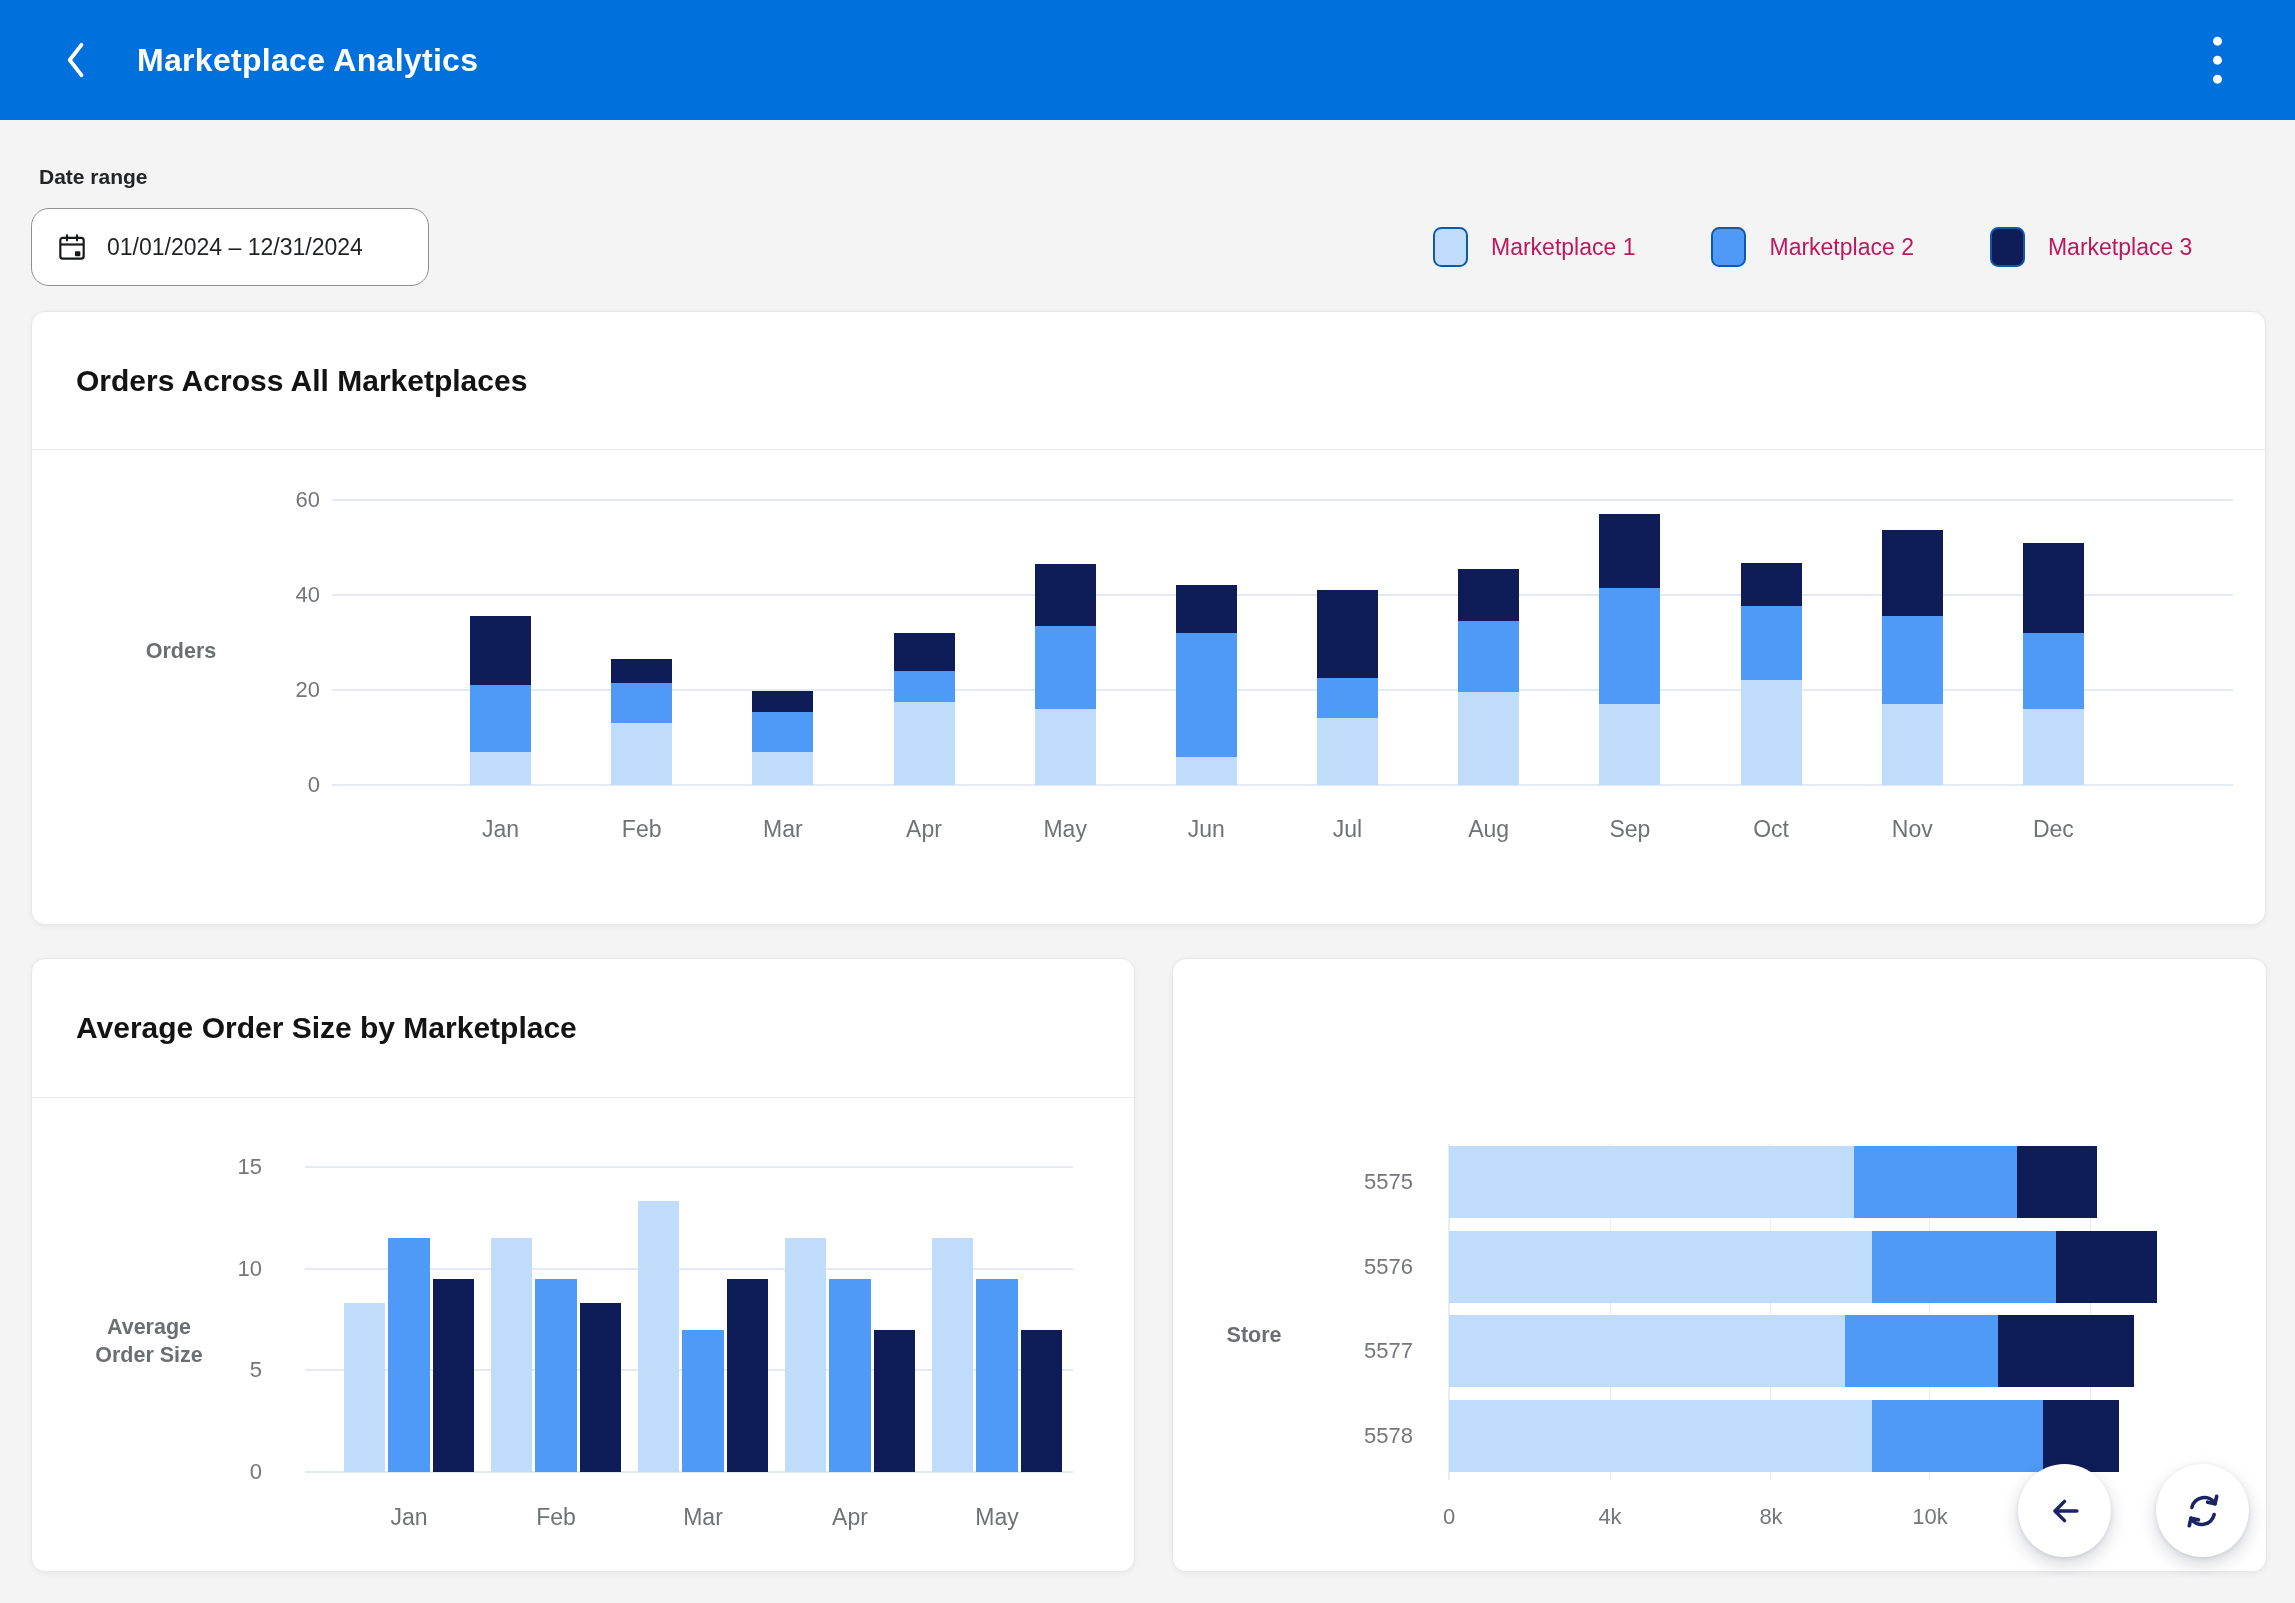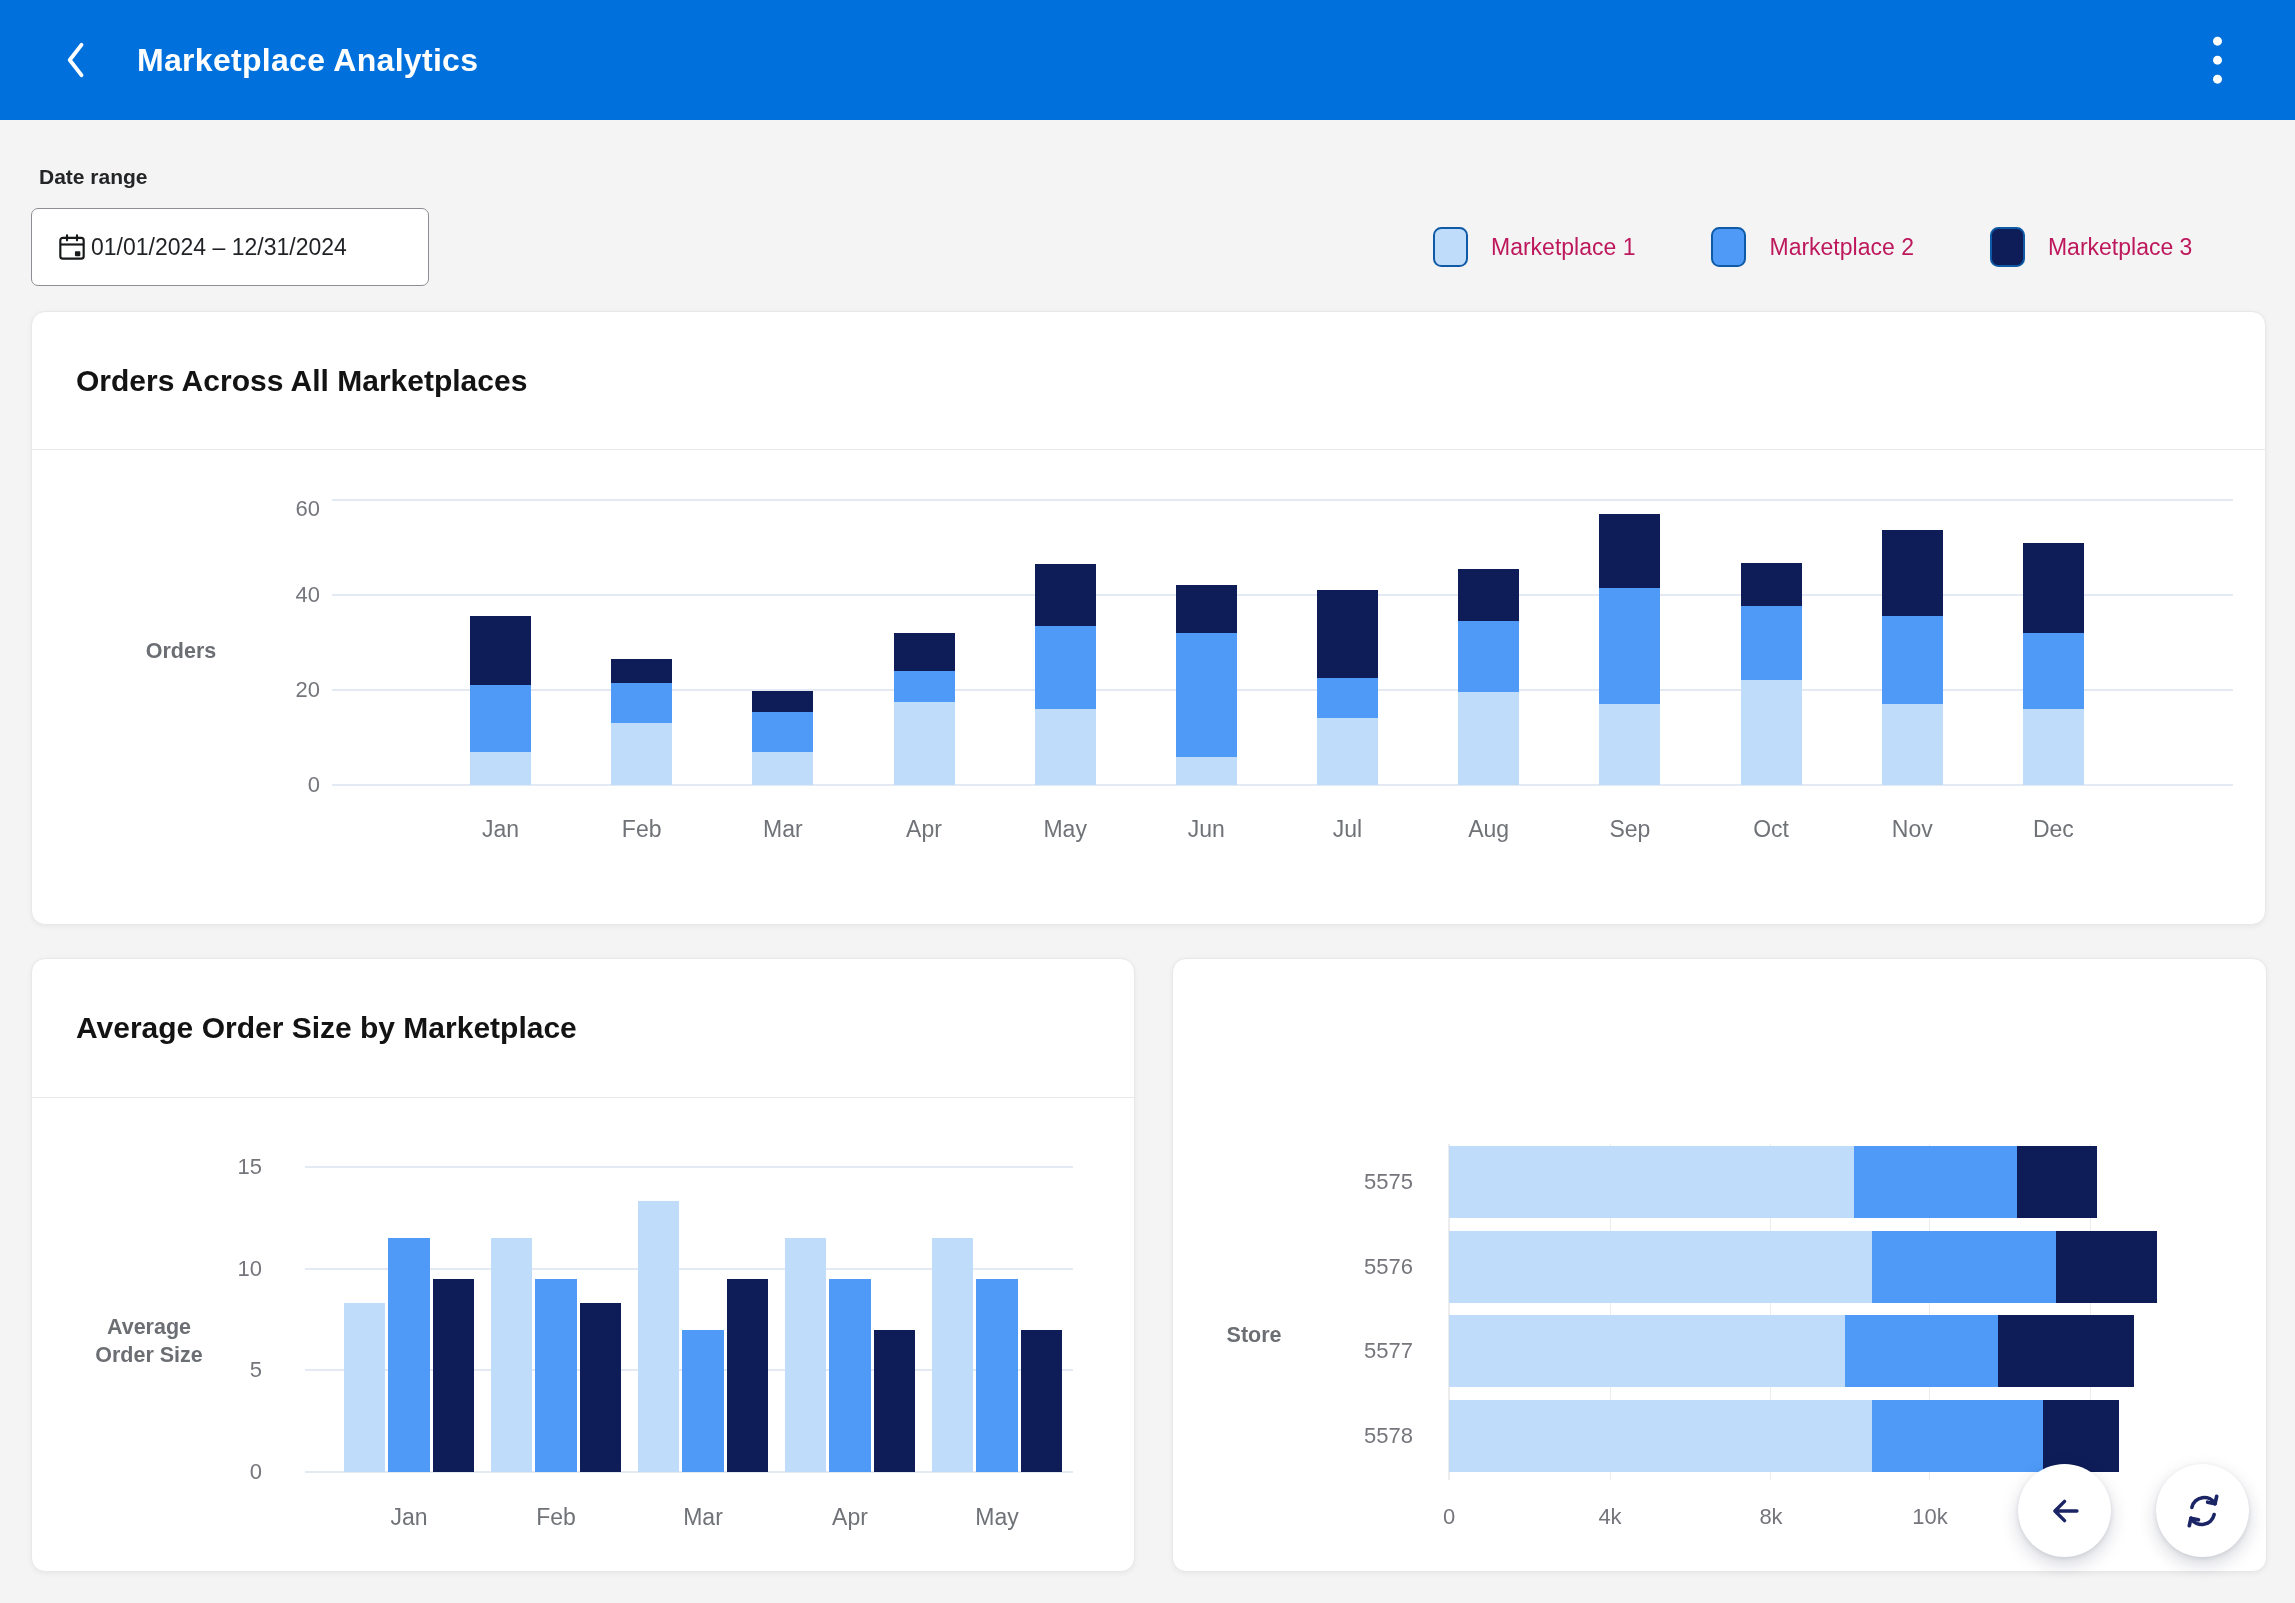--- a/index.html
+++ b/index.html
@@ -12,22 +12,22 @@
   .back-btn{margin-left:61px;width:28px;height:48px;display:flex;align-items:center;
             justify-content:center;background:none;border:none;cursor:pointer;padding:0;}
   .appbar h1{margin:0 0 0 48px;font-size:32px;font-weight:bold;color:#FFFFFF;letter-spacing:0.3px;}
   .kebab{position:absolute;right:69px;top:50%;transform:translateY(-50%);
          display:flex;flex-direction:column;gap:9.7px;background:none;border:none;cursor:pointer;padding:4.2px;}
   .kebab i{width:9px;height:9px;border-radius:50%;background:#FFFFFF;}
 
   
   .dr-label{position:absolute;left:39px;top:165px;font-size:21px;font-weight:bold;color:#232527;}
   .date-input{position:absolute;left:31px;top:208px;width:398px;height:78px;background:#FFFFFF;
-              border:1.4px solid #8D8F94;border-radius:7px;display:flex;align-items:center;
-              padding:0 0 0 25px;box-sizing:border-box;gap:4px;cursor:pointer;}
+              border:1.4px solid #8D8F94;border-radius:18px;display:flex;align-items:center;
+              padding:0 0 0 25px;box-sizing:border-box;gap:20px;cursor:pointer;}
   .date-input span{font-size:23px;color:#1F2124;}
 
   .legend{position:absolute;left:1433px;top:208px;height:78px;display:flex;align-items:center;gap:76px;}
   .legend-item{display:flex;align-items:center;gap:23px;cursor:pointer;}
   .legend-swatch{width:35px;height:40px;border-radius:8.3px;border:2.8px solid #0E5AA7;box-sizing:border-box;}
   .legend-item span{font-size:23px;color:#be185d;}
 
   
   .card{position:absolute;background:#FFFFFF;border:1px solid #E7E8E9;border-radius:14px;
         box-shadow:0 1.4px 5.5px rgba(0,0,0,.05);box-sizing:border-box;}
@@ -135,21 +135,21 @@
 
   <section class="card card1">
     <div class="card-head">
       <h2>Orders Across All Marketplaces</h2>
     </div>
     <div class="axis-title" style="left:80px;top:325px;width:138px;">Orders</div>
     <div class="tick-col c1-ticks" id="c1-ticks">
         <b style="top: 285px;">0</b>
         <b style="top: 190px;">20</b>
         <b style="top: 95px; text-align: center;">40</b>
-        <b style="top: 0px; margin-top: 9px;">60</b>
+        <b style="top: 0px;">60</b>
       </div>
     <div class="c1-plot">
       <div id="c1-grid">
           <div class="gridline-h" style="top: 284px; background: rgb(227, 234, 244);"></div>
           <div class="gridline-h" style="top: 189px; background: rgb(227, 234, 244);"></div>
           <div class="gridline-h" style="top: 94px; background: rgb(227, 234, 244);"></div>
           <div class="gridline-h" style="top: -1px; background: rgb(227, 234, 244);"></div>
         </div>
       <div class="c1-bars" id="c1-bars">
           <div class="vcol">

